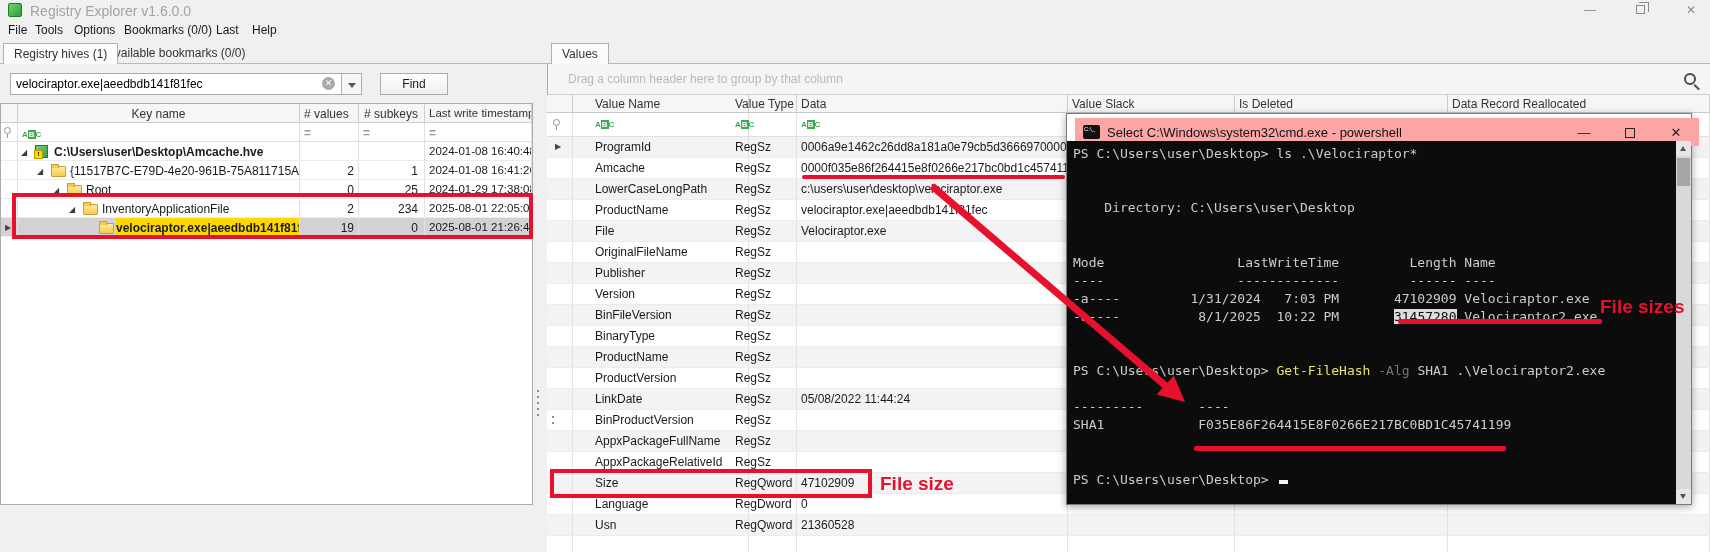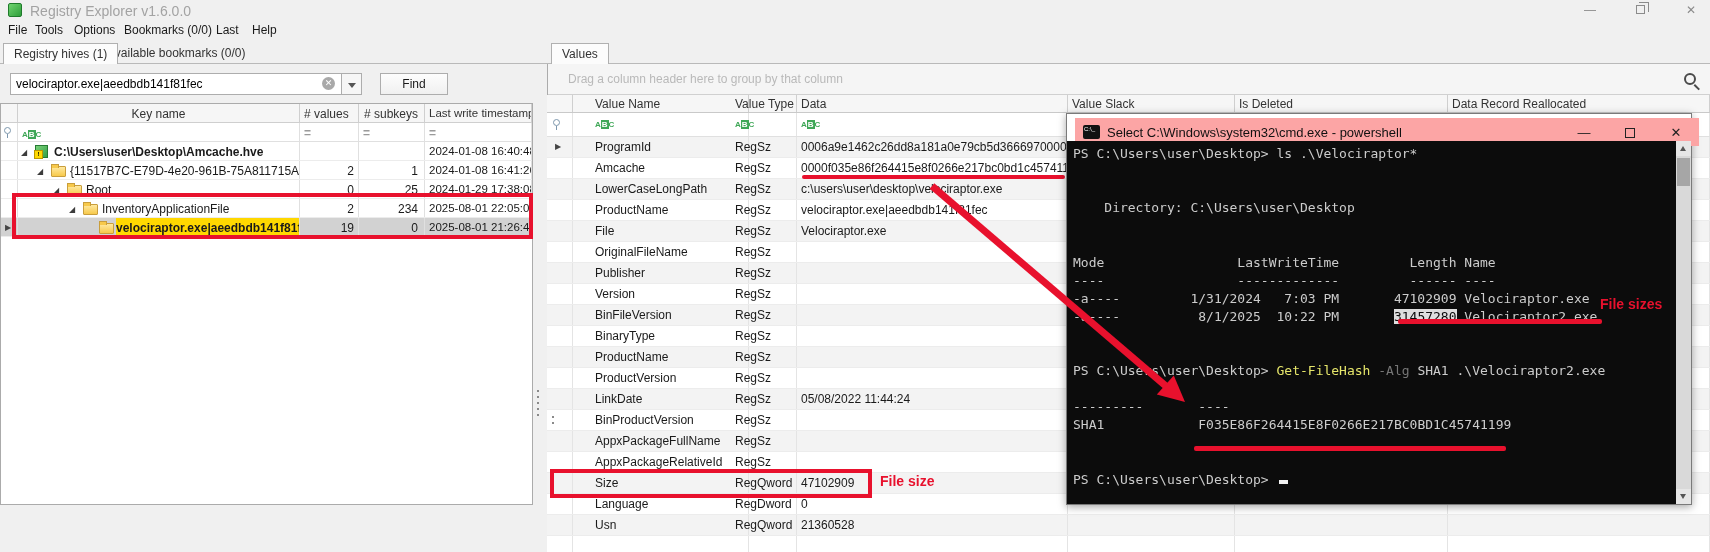--- a/index.html
+++ b/index.html
@@ -92,21 +92,21 @@
   .tscroll { position:absolute; left:609px; top:27px; width:15px; height:363px; background:#d9d9d9; }
   .tsb { position:absolute; left:0; width:15px; height:15px; background:#e6e6e6; }
   .tsb::after { content:''; position:absolute; left:4px; width:0; height:0; border-left:3.5px solid transparent; border-right:3.5px solid transparent; }
   .tsb.up::after { top:5px; border-bottom:5px solid #555; }
   .tsb.down::after { top:5px; border-top:5px solid #555; }
   .thumb { position:absolute; left:1px; top:17px; width:13px; height:28px; background:#a6a6a6; }
 
   
   .rbox { position:absolute; border:4px solid #e8112d; z-index:50; }
   .rline { position:absolute; background:#e8112d; border-radius:2px; z-index:120; }
-  .rlabel { position:absolute; color:#e8112d; font-weight:bold; font-size:14px; z-index:120; font-family:"Liberation Sans",sans-serif; }
+  .rlabel { position:absolute; color:#e8112d; font-weight:bold; font-size:19px; z-index:120; font-family:"Liberation Sans",sans-serif; }
   .arrow-svg { position:absolute; left:0; top:0; z-index:120; pointer-events:none; }
 </style>
 </head>
 <body>
 
 <div class="screen">
 
   <div class="titlebar">
     <div class="app-ico"></div>
     <div class="win-title">Registry Explorer v1.6.0.0</div>

